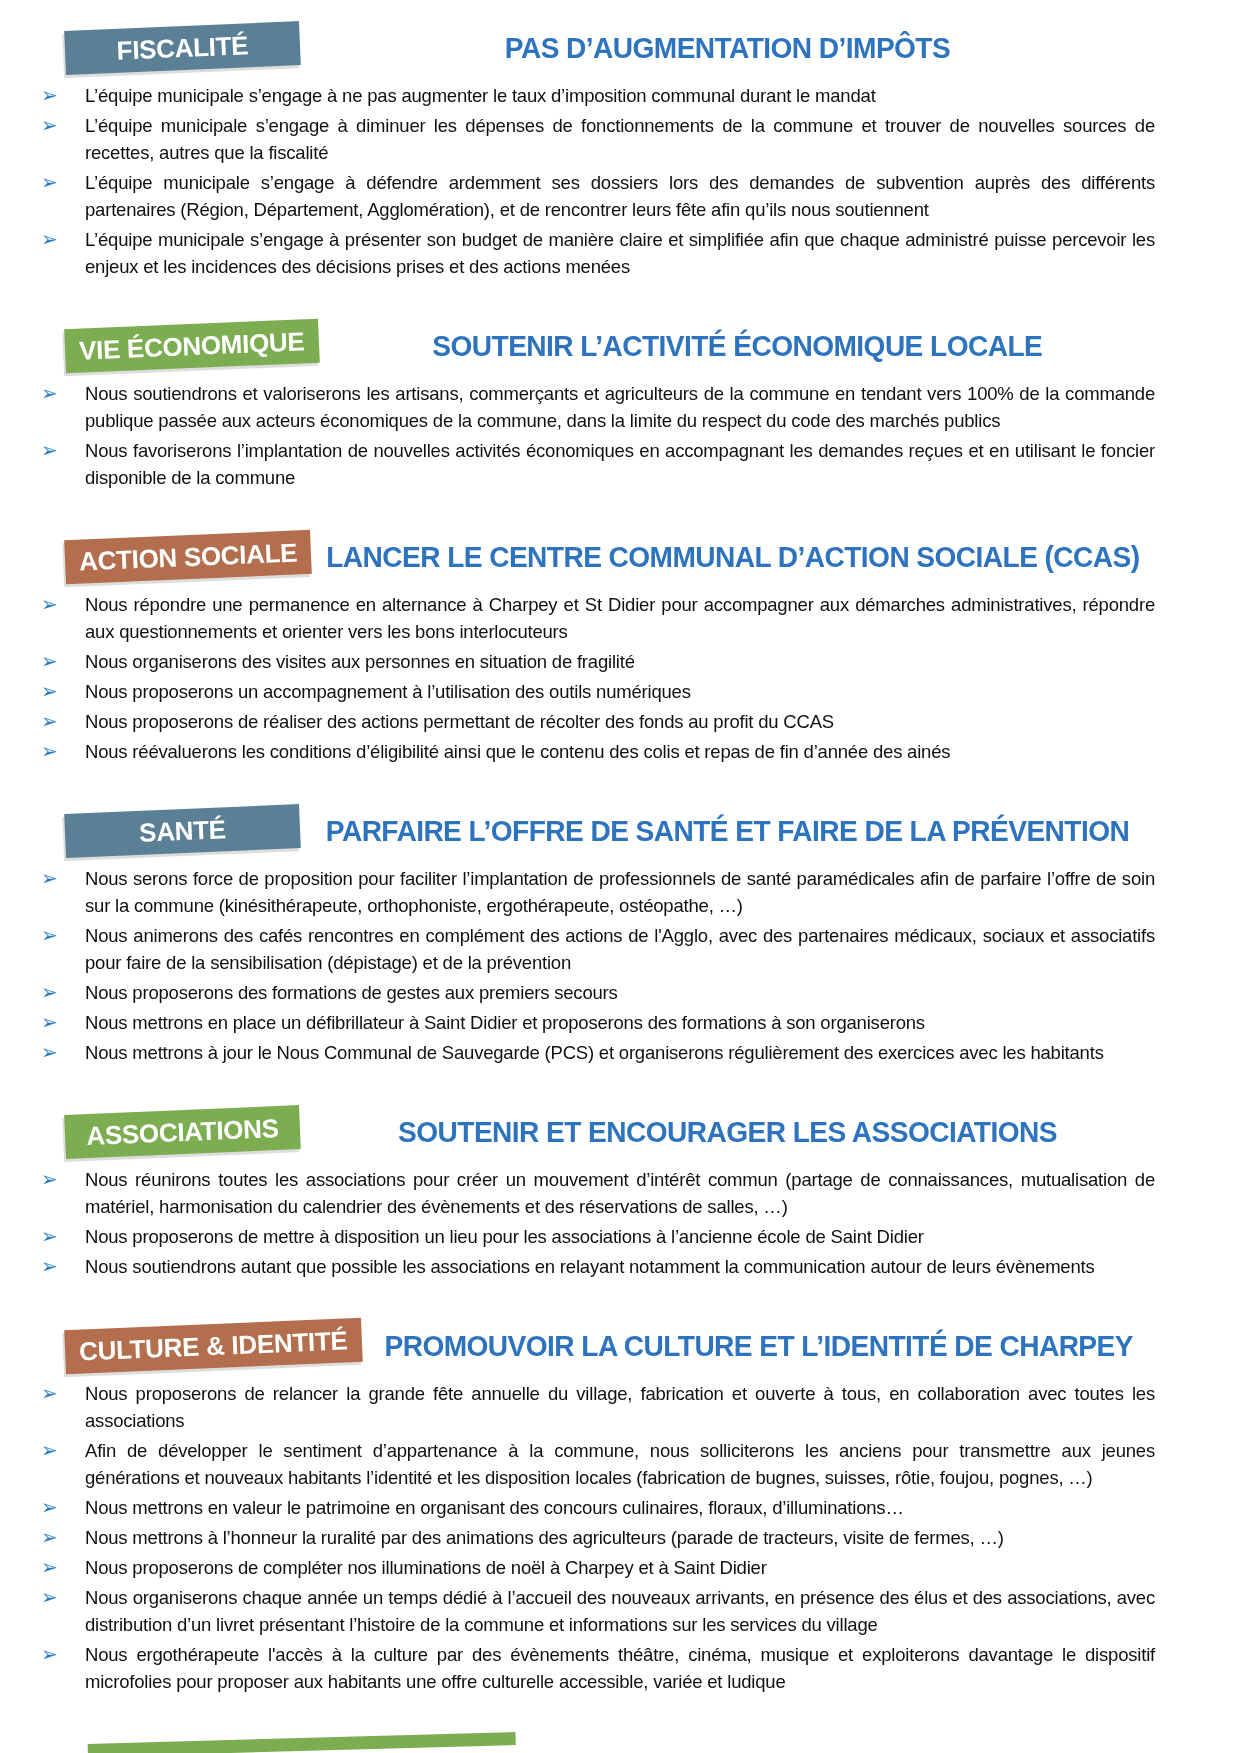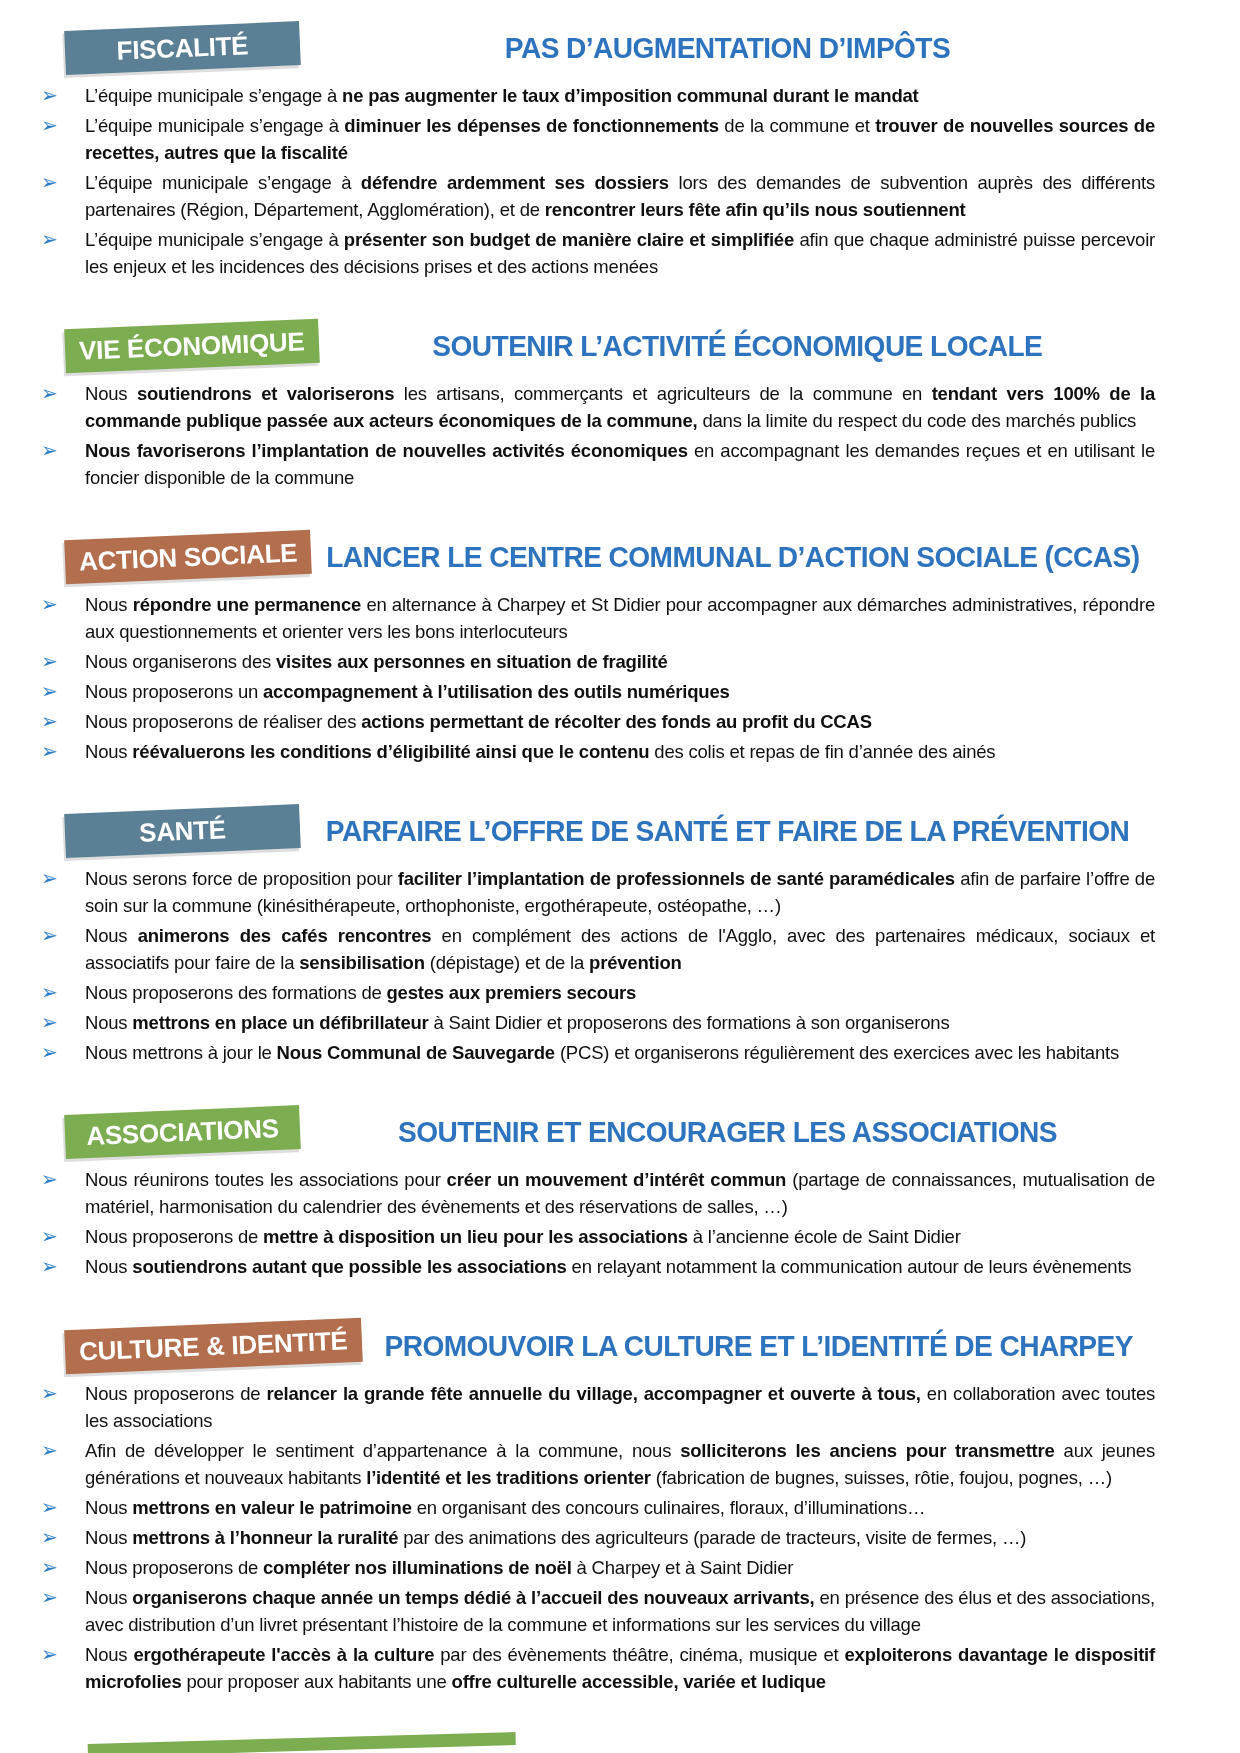--- a/index.html
+++ b/index.html
@@ -39,21 +39,21 @@
   .bullets li{display:flex;margin:0 0 3px 0;}
   .marker{
     flex:0 0 47px;box-sizing:border-box;padding-left:3px;
     font-size:20px;line-height:27px;
   }
   .btext{
     flex:1;text-align:justify;
     font-size:18.5px;line-height:27px;color:#101010;
     letter-spacing:-0.2px;
   }
-  .btext b{font-weight:bold;}
+  .btext b{font-weight:normal;}
   .next-badge-sliver{
     position:absolute;bottom:-4px;left:88px;
     width:428px;height:13px;
     transform:rotate(-1.6deg);transform-origin:left bottom;
   }
 </style>
 </head>
 <body>
 
 <div class="page">
@@ -192,25 +192,25 @@
   <section class="section">
     <div class="sec-head">
       <div class="badge" style="background: rgb(178, 110, 77);">
         <span class="badge-label">CULTURE &amp; IDENTITÉ</span>
       </div>
       <h2 class="heading" style="color: rgb(46, 115, 189);">PROMOUVOIR LA CULTURE ET L’IDENTITÉ DE CHARPEY</h2>
     </div>
     <ul class="bullets">
           <li>
             <span class="marker" style="color: rgb(42, 125, 198);">➢</span>
-            <span class="btext"><span>Nous proposerons de </span><b>relancer la grande fête annuelle du village, accompagner et ouverte à tous,</b><span> en collaboration avec toutes les associations</span></span>
-          </li>
-          <li>
-            <span class="marker" style="color: rgb(42, 125, 198);">➢</span>
-            <span class="btext"><span>Afin de développer le sentiment d’appartenance à la commune, nous </span><b>solliciterons les anciens pour transmettre</b><span> aux jeunes générations et nouveaux habitants </span><b>l’identité et les traditions orienter</b><span> (fabrication de bugnes, suisses, rôtie, foujou, pognes, …)</span></span>
+            <span class="btext"><span>Nous proposerons de </span><b>relancer la grande fête annuelle du village, fabrication et ouverte à tous,</b><span> en collaboration avec toutes les associations</span></span>
+          </li>
+          <li>
+            <span class="marker" style="color: rgb(42, 125, 198);">➢</span>
+            <span class="btext"><span>Afin de développer le sentiment d’appartenance à la commune, nous </span><b>solliciterons les anciens pour transmettre</b><span> aux jeunes générations et nouveaux habitants </span><b>l’identité et les disposition locales</b><span> (fabrication de bugnes, suisses, rôtie, foujou, pognes, …)</span></span>
           </li>
           <li>
             <span class="marker" style="color: rgb(42, 125, 198);">➢</span>
             <span class="btext"><span>Nous </span><b>mettrons en valeur le patrimoine</b><span> en organisant des concours culinaires, floraux, d’illuminations…</span></span>
           </li>
           <li>
             <span class="marker" style="color: rgb(42, 125, 198);">➢</span>
             <span class="btext"><span>Nous </span><b>mettrons à l’honneur la ruralité</b><span> par des animations des agriculteurs (parade de tracteurs, visite de fermes, …)</span></span>
           </li>
           <li>

